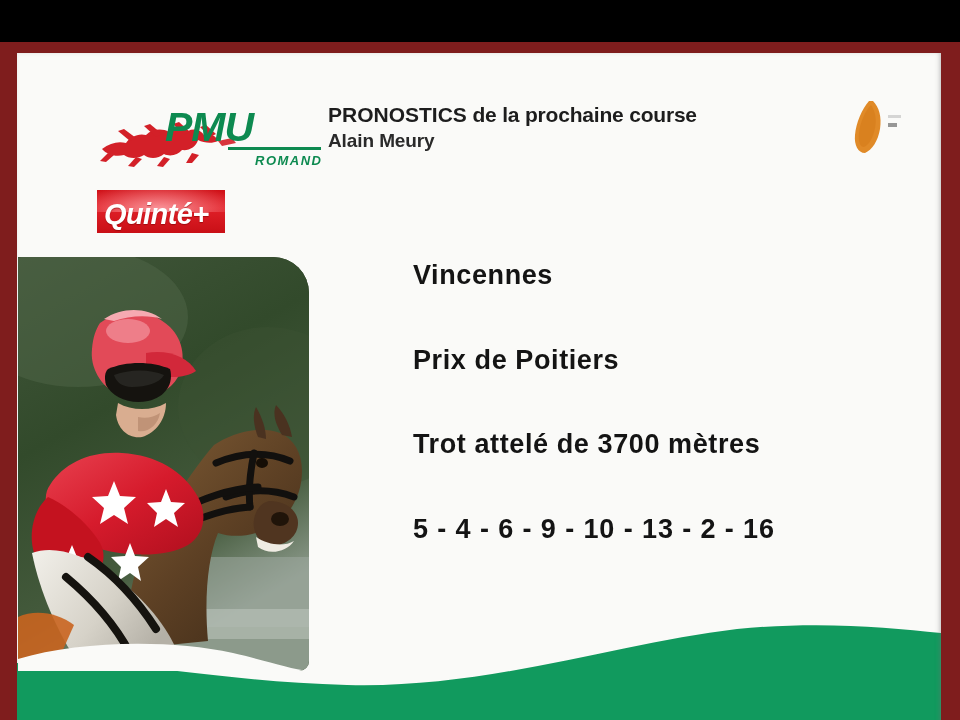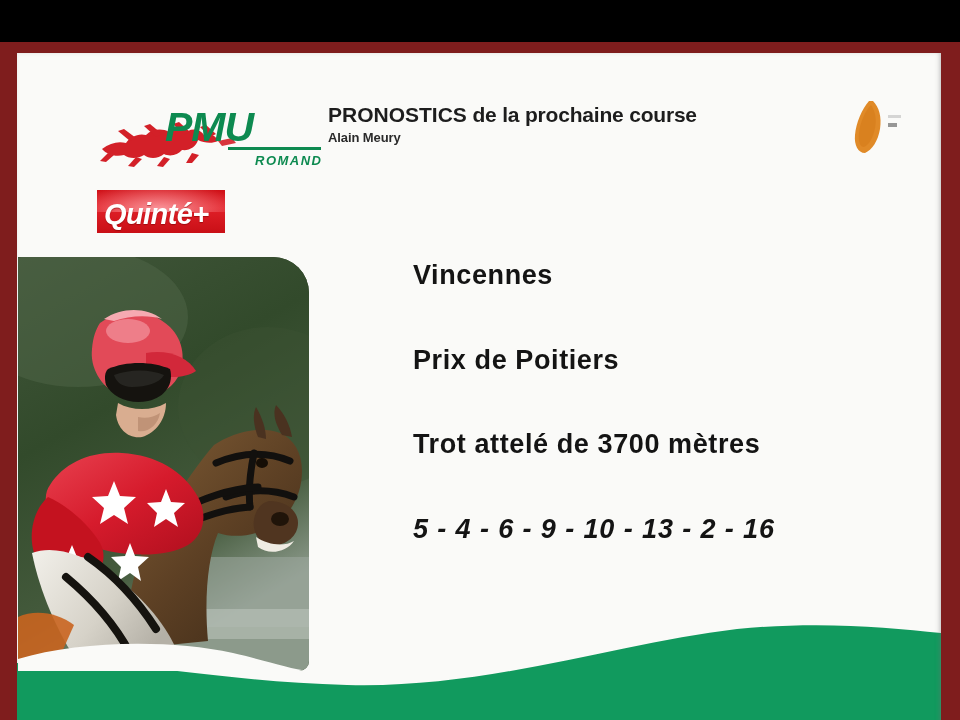--- a/index.html
+++ b/index.html
@@ -66,21 +66,21 @@
     font-size: 21px;
     font-weight: bold;
     color: #1d1d1d;
     letter-spacing: -0.2px;
     line-height: 1.12;
     white-space: nowrap;
   }
   #header-title .caps { letter-spacing: 0px; }
   #header-sub {
     margin-top: 3px;
-    font-size: 13px;
+    font-size: 19px;
     font-weight: bold;
     color: #2a2a2a;
     letter-spacing: -0.1px;
   }
 
   
   #partner-mark {
     position: absolute;
     left: 828px;
     top: 44px;
@@ -143,21 +143,21 @@
   }
   #info .line {
     font-size: 27px;
     font-weight: bold;
     color: #141414;
     letter-spacing: 0.6px;
     height: 84.5px;
     line-height: 32px;
     white-space: nowrap;
   }
-  #info .line.numbers { letter-spacing: 0.9px; font-style: italic; }
+  #info .line.numbers { letter-spacing: 0.9px; }
 </style>
 </head>
 <body>
 
 <div id="screen">
   <div id="card">
 
     <svg id="wave" viewBox="0 0 924 130" preserveAspectRatio="none">
       <path d="M0 40 C 90 32, 190 58, 330 62 C 470 66, 600 20, 720 6 C 800 -2, 870 4, 924 10 L924 130 L0 130 Z" fill="#119a5e"></path>
     </svg>

